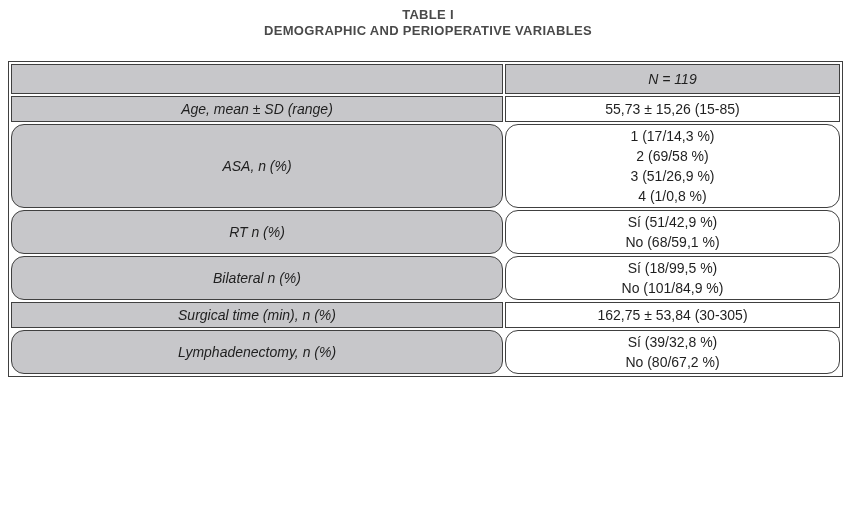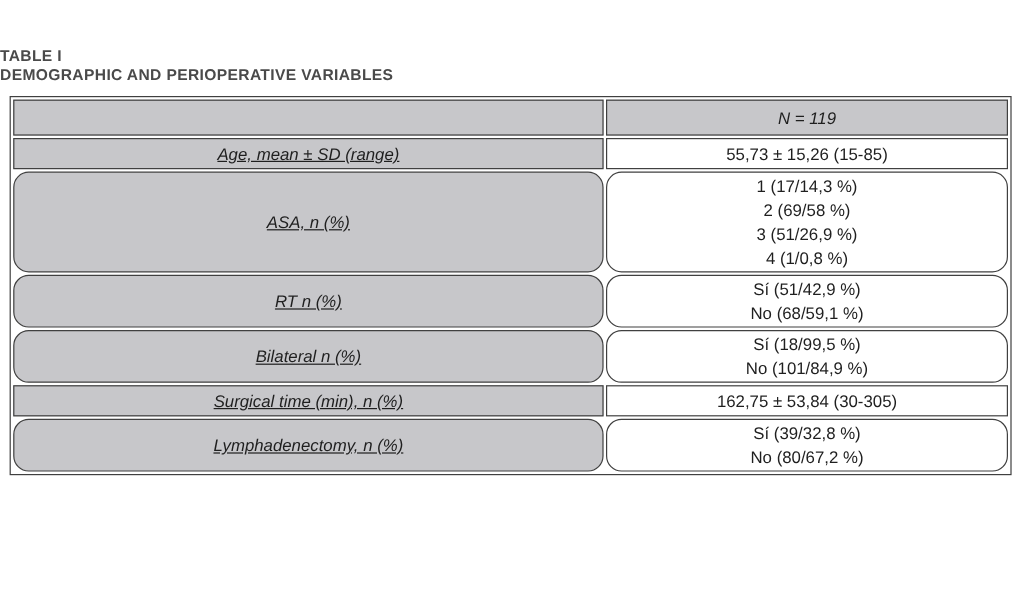--- a/index.html
+++ b/index.html
@@ -6,34 +6,33 @@
   html, body {
     width: 856px; height: 513px;
     background: #ffffff;
     font-family: "Liberation Sans", sans-serif;
     overflow: hidden;
   }
   .page { width: 856px; height: 513px; position: relative; }
 
   
   .caption {
-    text-align: left;
+    text-align: center;
     padding-top: 7px;
     color: #4a4a4a;
     font-weight: 700;
     font-size: 13px;
     letter-spacing: 0.3px;
     line-height: 16px;
-    margin-top: 32px;
   }
 
   
   table.demo {
     position: absolute;
-    left: 8px; top: 48px;
+    left: 8px; top: 61px;
     width: 835px;
     table-layout: fixed;
     border-collapse: separate;
     border-spacing: 2px;
     background: #ffffff;
     border: 1px solid #404040;
     font-size: 14px;
     color: #1f1f1f;
   }
   col.c1 { width: 492px; }
@@ -43,21 +42,20 @@
     border: 1px solid #404040;
     text-align: center;
     vertical-align: middle;
     line-height: 20px;
     overflow: hidden;
   }
   .label-cell {
     background: #c7c7ca;
     font-style: italic;
     font-weight: 400;
-    text-decoration: underline;
   }
   .value-cell { background: #ffffff; font-style: normal; }
 
   thead th { padding: 4px 8px; }
   thead .value-cell { background: #c7c7ca; font-style: italic; font-weight: 400; }
 
   tr.single td { padding: 2px 8px; }
   tr.multi  td { padding: 1px 24px; border-radius: 13px; }
 
   .value-line { line-height: 20px; }

